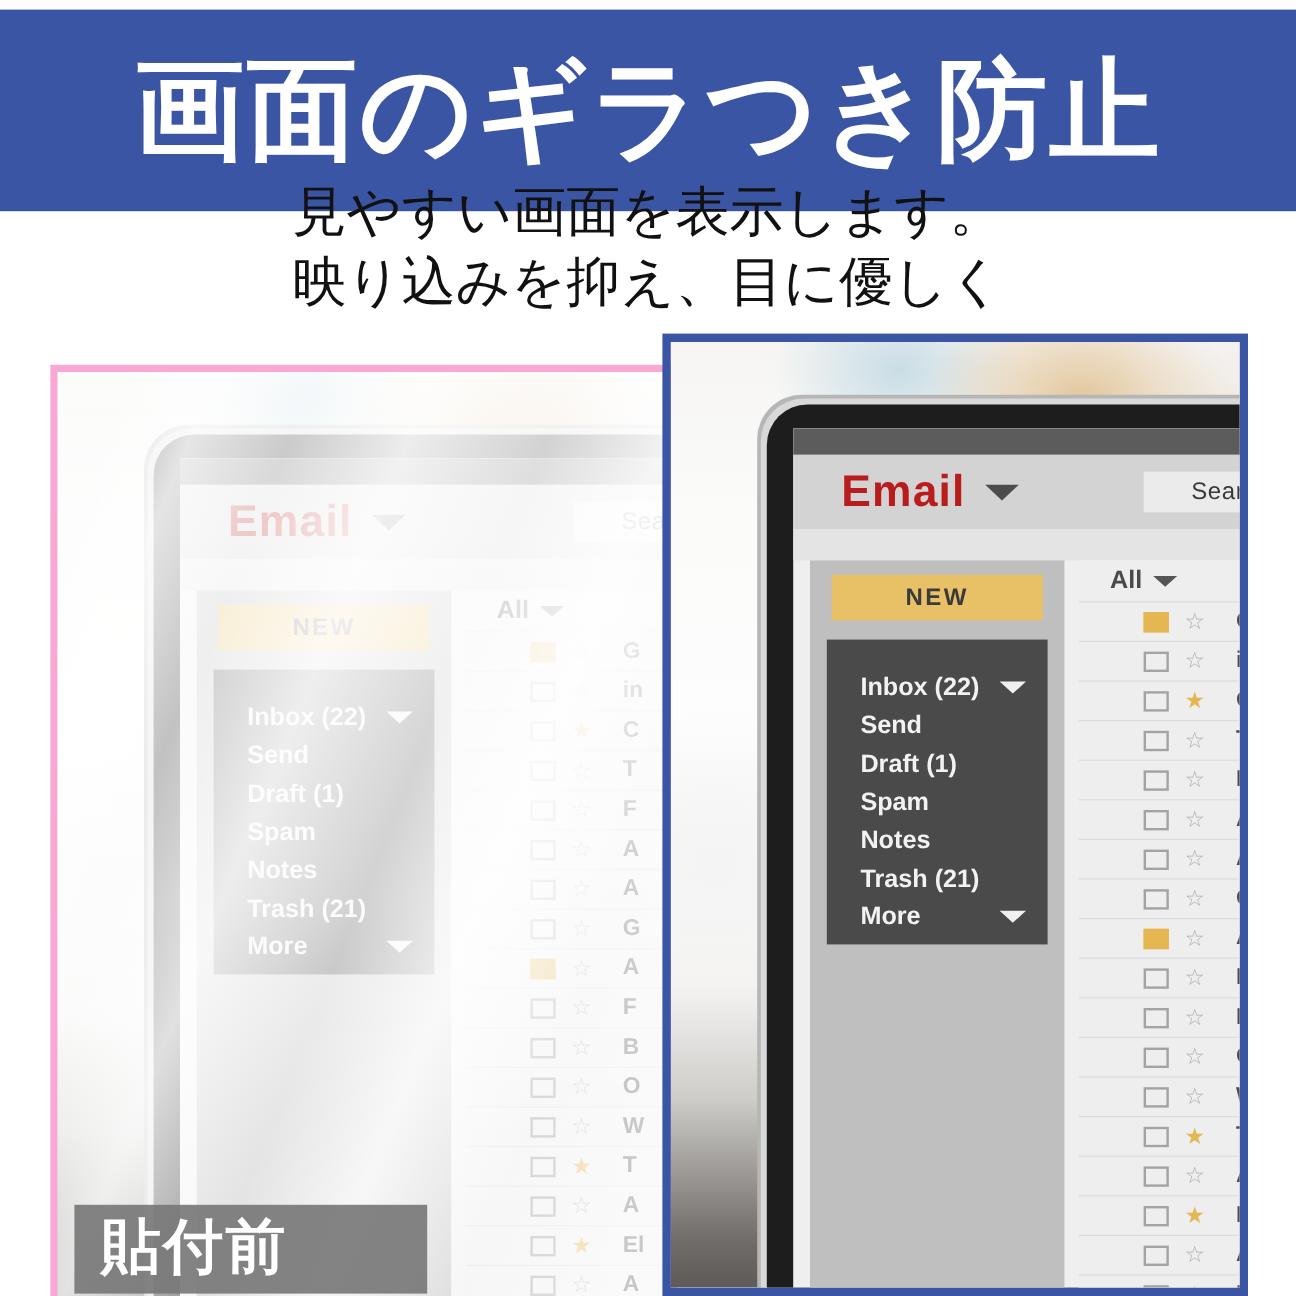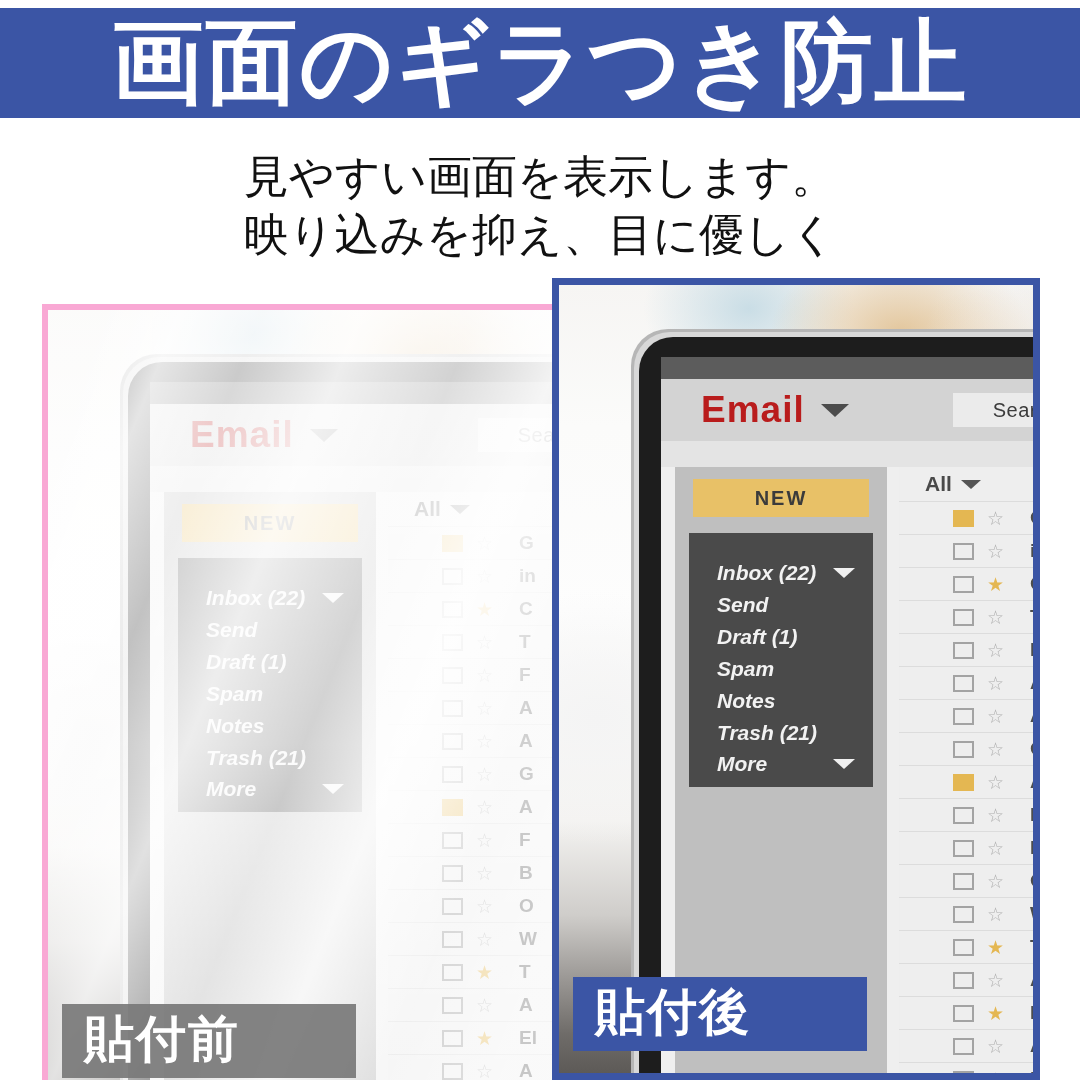--- a/index.html
+++ b/index.html
@@ -6,21 +6,21 @@
   body{
     width:1080px;height:1080px;
     background:#ffffff;
     font-family:"Liberation Sans","DejaVu Sans",sans-serif;
     overflow:hidden;
     position:relative;
   }
 
   
   .banner{
-    position:absolute;left:0;top:8px;width:1080px;height:110px;
+    position:absolute;left:0;top:8px;width:1080px;height:168px;
     background:#3b55a5;
     display:flex;align-items:center;justify-content:center;
   }
   .banner-title{
     color:#ffffff;
     font-size:92px;
     font-weight:bold;
     letter-spacing:2px;
     line-height:1;
     white-space:nowrap;
@@ -121,21 +121,21 @@
     position:absolute;left:18px;top:12px;width:176px;height:38px;
     background:#e8c167;color:#3b3b3b;font-size:20px;font-weight:bold;letter-spacing:2px;
     display:flex;align-items:center;justify-content:center;
   }
   .nav-panel{
     position:absolute;left:14px;top:66px;width:184px;height:254px;background:#4a4a4a;
   }
   .nav-list{position:absolute;left:28px;top:24px;right:8px;}
   .nav-item{
     color:#f2f2f2;font-size:21px;font-weight:bold;line-height:1.52;
-    display:flex;align-items:center;white-space:nowrap;font-style:italic;
+    display:flex;align-items:center;white-space:nowrap;
   }
   .nav-item .arrow{margin-left:auto;margin-right:10px;}
 
   
   .maillist{
     position:absolute;left:238px;top:110px;right:0;bottom:0;background:#eeeeee;
   }
   .list-head{
     height:34px;display:flex;align-items:center;padding-left:26px;
     color:#4a4a4a;font-size:21px;font-weight:bold;
@@ -508,16 +508,15 @@
             </div>
           <div class="mail-row">
               <span class="cb"></span>
               <span class="star">☆</span>
               <span class="subj">H</span>
             </div>
         </div>
       </div>
     </div>
 
-    <div class="caption caption-after">貼付後</div>
   </div>
 
 </div>
 
 </body></html>

